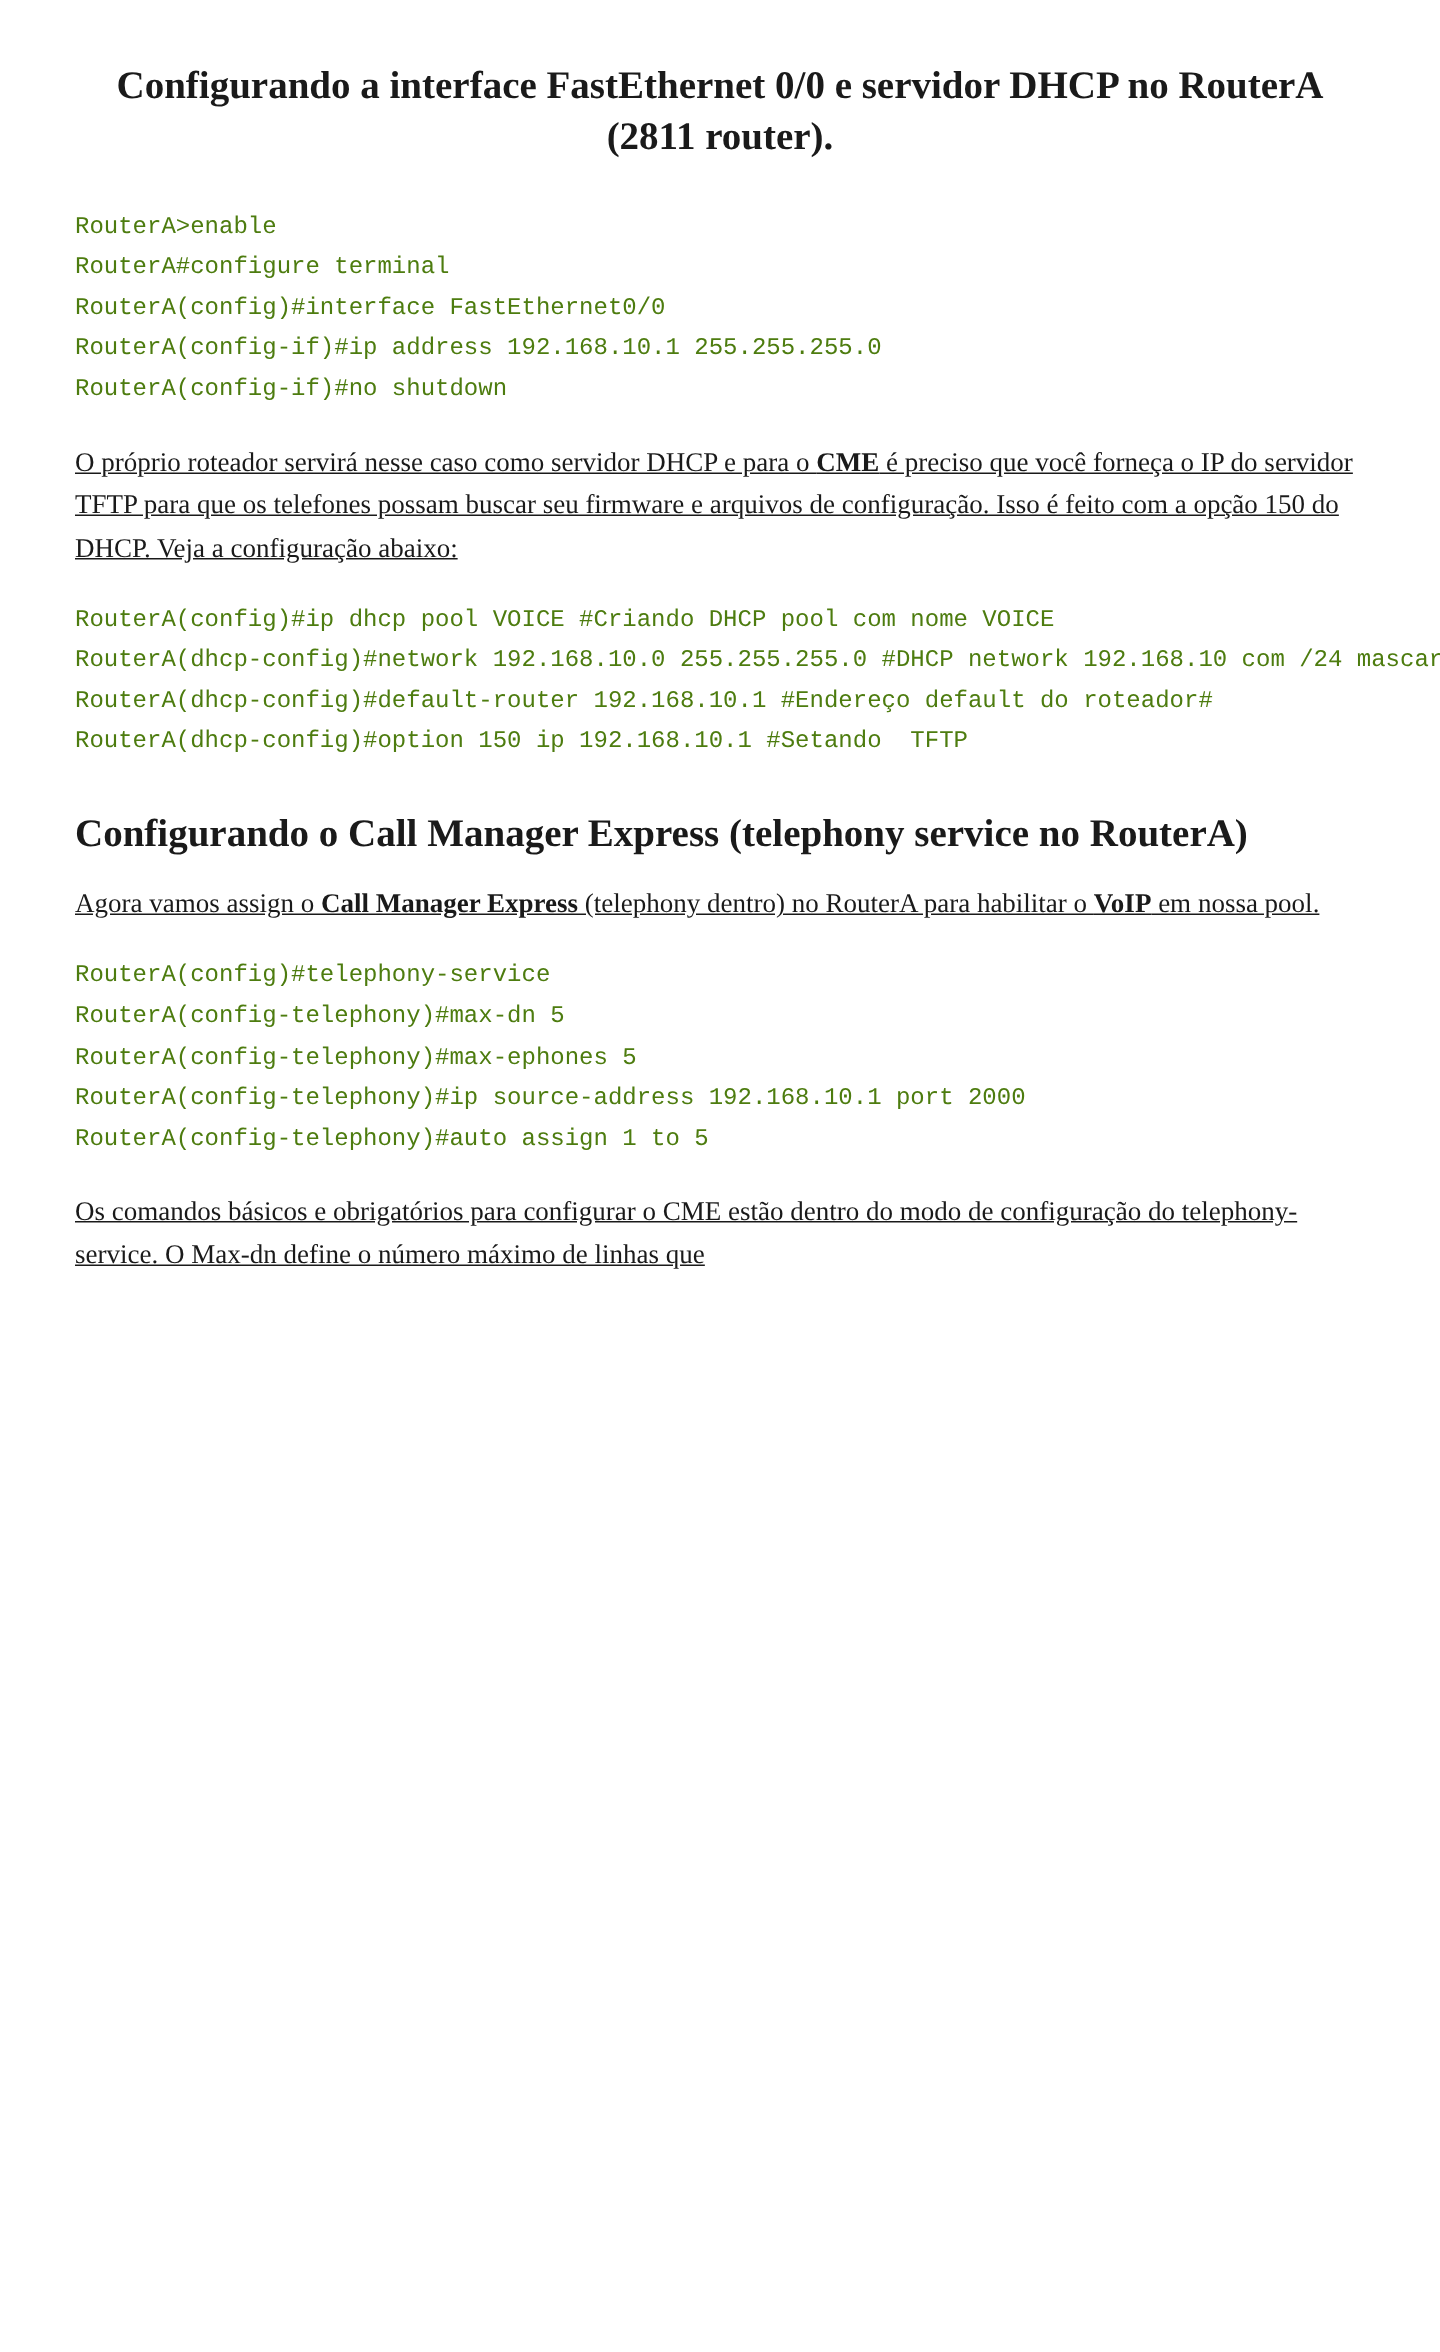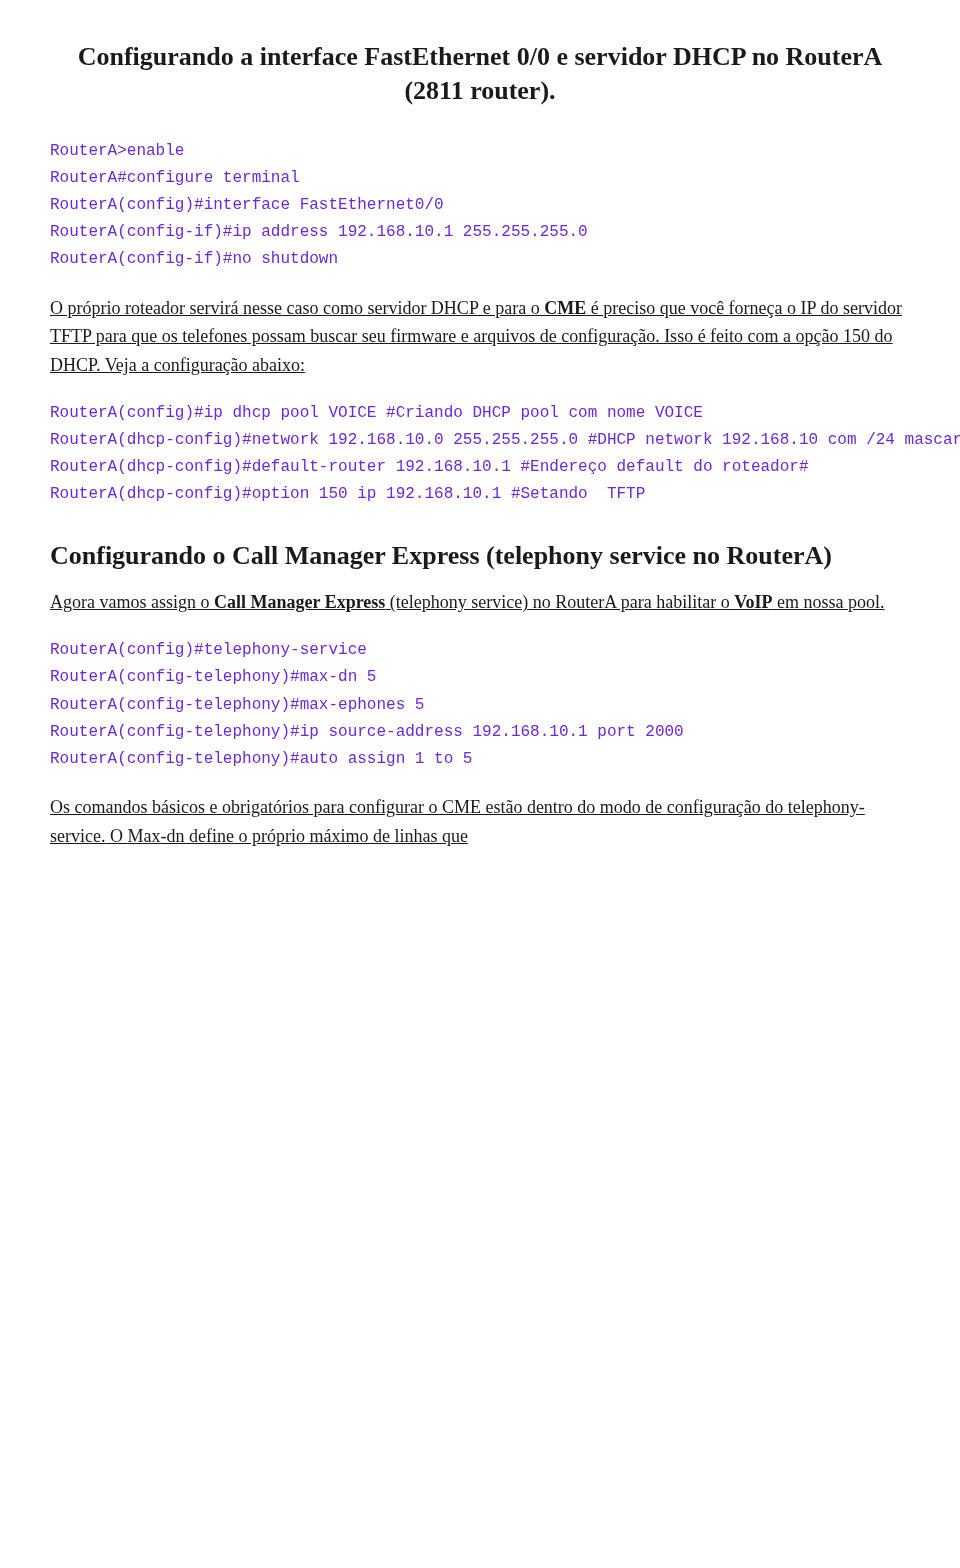--- a/index.html
+++ b/index.html
@@ -33,21 +33,21 @@
     }
     .body-text {
       margin-bottom: 16px;
       font-size: 18px;
       text-decoration: underline;
     }
     .code-block {
       font-family: 'Courier New', Courier, monospace;
       font-size: 16px;
       background: none;
-      color: #6d28d9;
+      color: #4d7c0f;
       margin: 10px 0;
       line-height: 1.7;
       white-space: pre;
     }
     .inline-code {
       font-family: 'Courier New', Courier, monospace;
       font-size: 17px;
     }
     .bold {
       font-weight: bold;
@@ -86,27 +86,27 @@
   <div class="code-block" id="dhcp-lines">RouterA(config)#ip dhcp pool VOICE #Criando DHCP pool com nome VOICE
 RouterA(dhcp-config)#network 192.168.10.0 255.255.255.0 #DHCP network 192.168.10 com /24 mascara#
 RouterA(dhcp-config)#default-router 192.168.10.1 #Endereço default do roteador#
 RouterA(dhcp-config)#option 150 ip 192.168.10.1 #Setando  TFTP</div>
 </div>
 
 <h2 class="section-heading">Configurando o Call Manager Express (telephony service no RouterA)</h2>
 
 <div class="section">
   <p class="body-text">
-    <span>Agora vamos assign o </span><span class="bold">Call Manager Express</span><span> (telephony service) no RouterA para habilitar o </span><span class="bold">VoIP</span><span> em nossa pool.</span>
+    <span>Agora vamos assign o </span><span class="bold">Call Manager Express</span><span> (telephony dentro) no RouterA para habilitar o </span><span class="bold">VoIP</span><span> em nossa pool.</span>
   </p>
 </div>
 
 <div class="section">
   <div class="code-block" id="telephony-lines">RouterA(config)#telephony-service
 RouterA(config-telephony)#max-dn 5
 RouterA(config-telephony)#max-ephones 5
 RouterA(config-telephony)#ip source-address 192.168.10.1 port 2000
 RouterA(config-telephony)#auto assign 1 to 5</div>
 </div>
 
 <div class="section">
-  <p class="body-text">Os comandos básicos e obrigatórios para configurar o CME estão dentro do modo de configuração do telephony-service. O Max-dn define o próprio máximo de linhas que</p>
+  <p class="body-text">Os comandos básicos e obrigatórios para configurar o CME estão dentro do modo de configuração do telephony-service. O Max-dn define o número máximo de linhas que</p>
 </div>
 
 </body></html>

